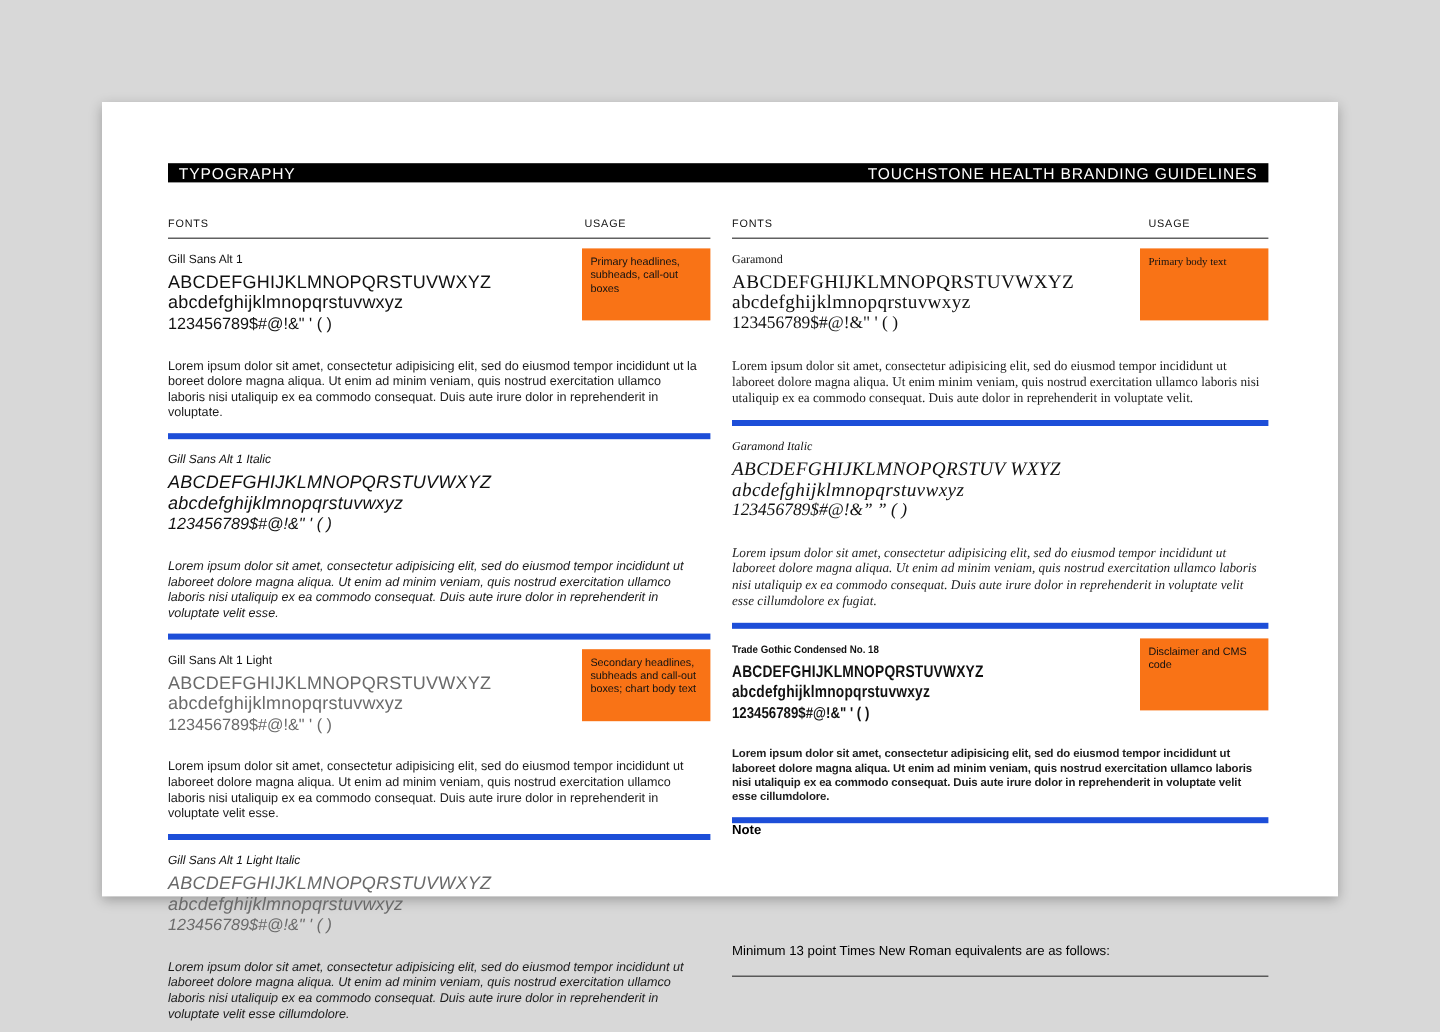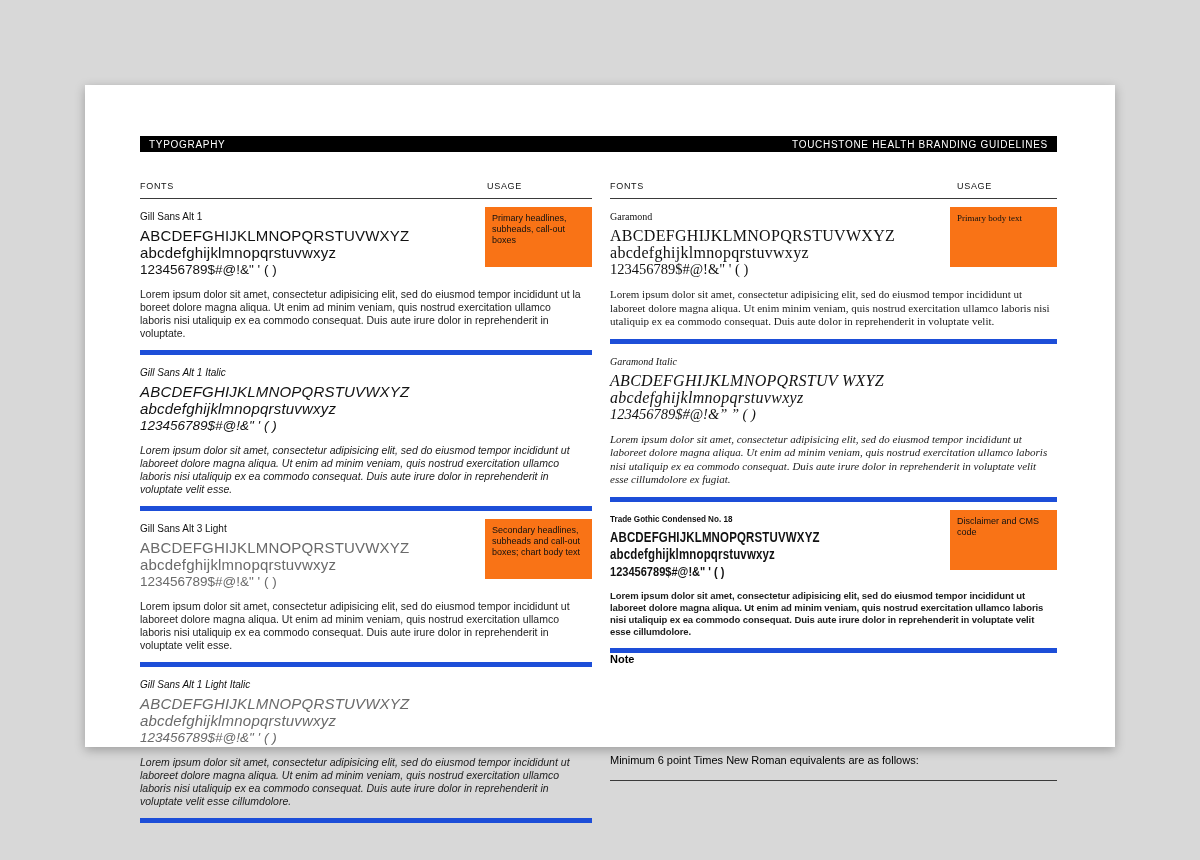--- a/index.html
+++ b/index.html
@@ -4,42 +4,42 @@
 <style>
   *{margin:0;padding:0;box-sizing:border-box;}
   html,body{width:1200px;height:860px;}
   body{background:#d8d8d8;font-family:"Liberation Sans",sans-serif;position:relative;overflow:hidden;}
 
   .sheet{position:absolute;left:85px;top:85px;width:1030px;height:662px;background:#ffffff;
          box-shadow:0 3px 10px rgba(0,0,0,.28);}
 
   .topbar{position:absolute;left:55px;right:58px;top:51px;height:16px;background:#000;color:#fff;
           display:flex;justify-content:space-between;align-items:center;padding:0 9px;
-          font-size:10px;letter-spacing:.7px;}
+          font-size:13px;letter-spacing:.7px;}
 
   .cols{position:absolute;left:55px;right:58px;top:88px;display:flex;gap:18px;}
   .col{position:relative;}
   .col.leftcol{width:452px;flex:0 0 452px;}
   .col.rightcol{flex:1;}
 
   .colhead{position:relative;height:26px;border-bottom:1px solid #3a3a3a;font-size:9px;
            letter-spacing:.7px;color:#111;}
   .colhead .f{position:absolute;left:0;bottom:7px;}
   .colhead .u{position:absolute;left:347px;bottom:7px;}
 
   .block{position:relative;border-bottom:5px solid #1d4ed8;padding:8px 0 0;}
   .r1{min-height:135px}
   .r2{min-height:118px}
   .r3{min-height:137px}
   .r4{min-height:128px}
 
   .fname{font-size:10px;color:#111;margin:4px 0 5px;}
   .alpha{font-size:15px;line-height:17px;color:#111;letter-spacing:.2px;}
   .nums{font-size:13.5px;line-height:17px;color:#111;}
-  .para{font-size:10.5px;line-height:13px;color:#1c1c1c;margin:10px 0 10px;max-width:441px;}
+  .para{font-size:10.5px;line-height:13px;color:#1c1c1c;margin:21px 0 10px;max-width:441px;}
 
   .usagebox{position:absolute;top:8px;right:0;width:107px;height:60px;background:#f97316;
             font-size:9px;line-height:11px;padding:6px 7px;color:#111;}
 
   .serif{font-family:"Liberation Serif",serif;}
   .serif .alpha{font-size:16px;letter-spacing:.3px;}
   .serif .nums{font-size:14.5px;}
   .serif .para{font-size:11px;line-height:13.5px;}
 
   .ital .fname,.ital .alpha,.ital .nums,.ital .para{font-style:italic;}
@@ -84,21 +84,21 @@
 
       <div class="block r2 gill ital">
         <div class="fname">Gill Sans Alt 1 Italic</div>
         <div class="alpha">ABCDEFGHIJKLMNOPQRSTUVWXYZ</div>
         <div class="alpha">abcdefghijklmnopqrstuvwxyz</div>
         <div class="nums">123456789$#@!&amp;" ' ( )</div>
         <p class="para">Lorem ipsum dolor sit amet, consectetur adipisicing elit, sed do eiusmod tempor incididunt ut laboreet dolore magna aliqua. Ut enim ad minim veniam, quis nostrud exercitation ullamco laboris nisi utaliquip ex ea commodo consequat. Duis aute irure dolor in reprehenderit in voluptate velit esse.</p>
       </div>
 
       <div class="block r3 gill lite">
-        <div class="fname">Gill Sans Alt 3 Light</div>
+        <div class="fname">Gill Sans Alt 1 Light</div>
         <div class="alpha">ABCDEFGHIJKLMNOPQRSTUVWXYZ</div>
         <div class="alpha">abcdefghijklmnopqrstuvwxyz</div>
         <div class="nums">123456789$#@!&amp;" ' ( )</div>
         <div class="usagebox">Secondary headlines, subheads and call-out boxes; chart body text</div>
         <p class="para">Lorem ipsum dolor sit amet, consectetur adipisicing elit, sed do eiusmod tempor incididunt ut laboreet dolore magna aliqua. Ut enim ad minim veniam, quis nostrud exercitation ullamco laboris nisi utaliquip ex ea commodo consequat. Duis aute irure dolor in reprehenderit in voluptate velit esse.</p>
       </div>
 
       <div class="block r4 gill lite ital">
         <div class="fname">Gill Sans Alt 1 Light Italic</div>
         <div class="alpha">ABCDEFGHIJKLMNOPQRSTUVWXYZ</div>
@@ -135,18 +135,18 @@
         <div class="fname">Trade Gothic Condensed No. 18</div>
         <div class="alpha">ABCDEFGHIJKLMNOPQRSTUVWXYZ</div>
         <div class="alpha">abcdefghijklmnopqrstuvwxyz</div>
         <div class="nums">123456789$#@!&amp;" ' ( )</div>
         <div class="usagebox">Disclaimer and CMS code</div>
         <p class="para">Lorem ipsum dolor sit amet, consectetur adipisicing elit, sed do eiusmod tempor incididunt ut laboreet dolore magna aliqua. Ut enim ad minim veniam, quis nostrud exercitation ullamco laboris nisi utaliquip ex ea commodo consequat. Duis aute irure dolor in reprehenderit in voluptate velit esse cillumdolore.</p>
       </div>
 
       <div class="noteblock r4">
         <div class="notelabel">Note</div>
-        <div class="noteline">Minimum 6 point Times New Roman equivalents are as follows:</div>
+        <div class="noteline">Minimum 13 point Times New Roman equivalents are as follows:</div>
       </div>
     </div>
 
   </div>
 </div>
 
 </body></html>

